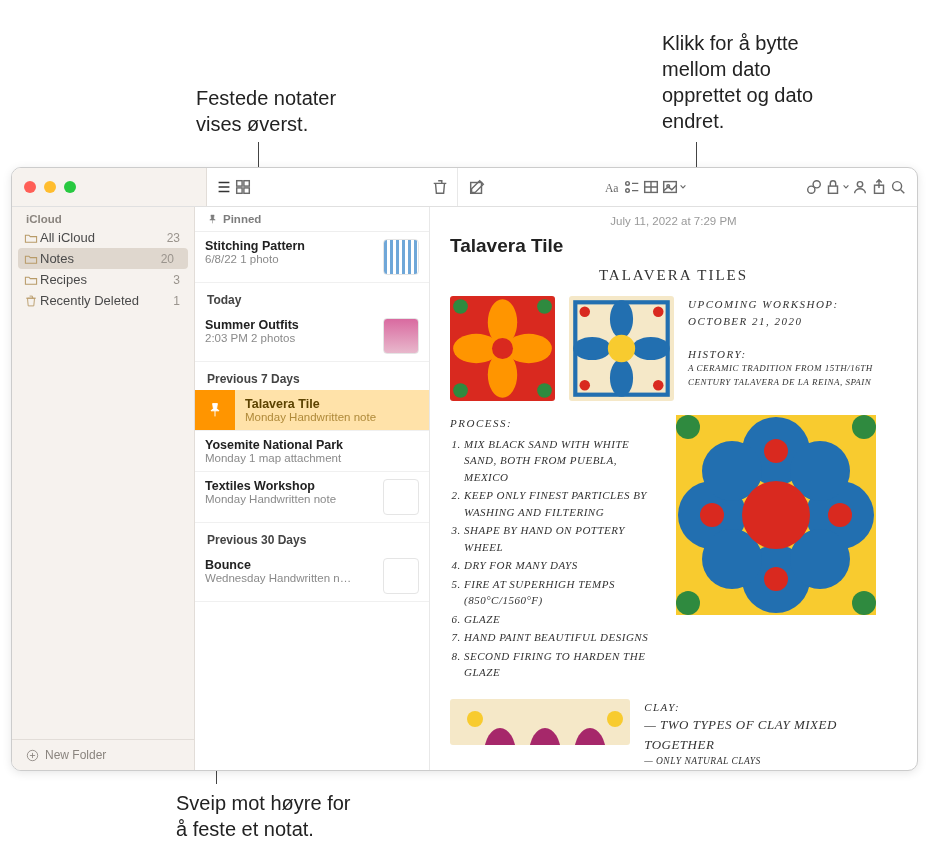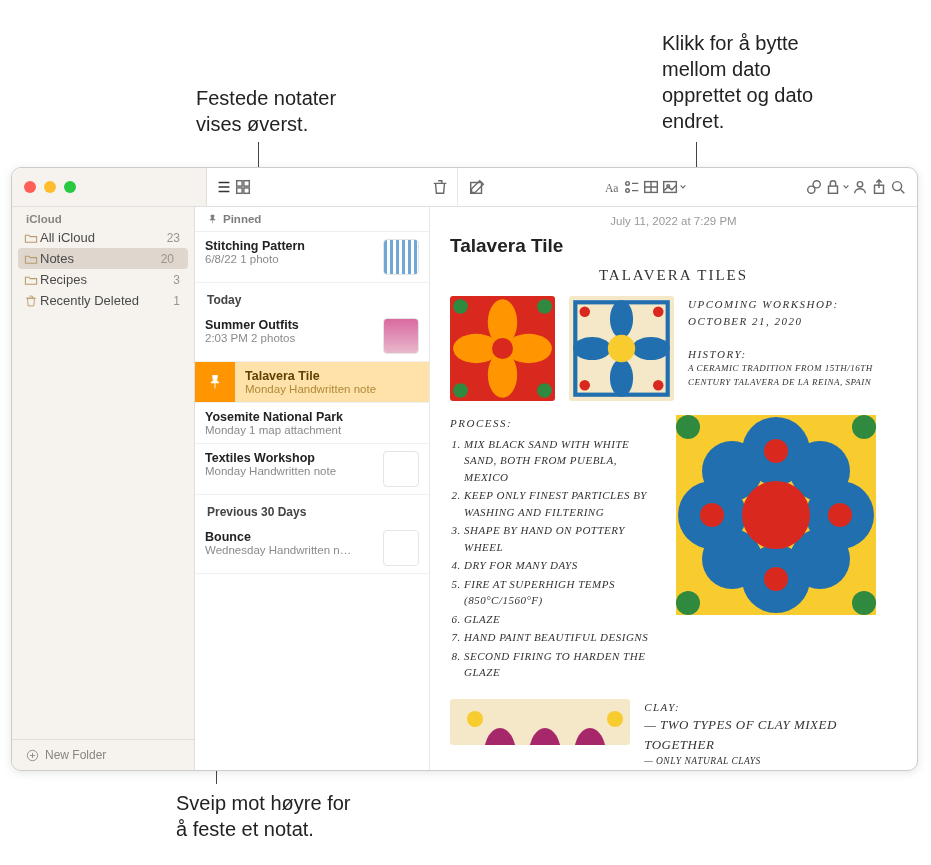--- a/index.html
+++ b/index.html
@@ -421,20 +421,21 @@
 
       <div class="sec-hdr">Today</div>
       <div class="note-item">
         <div class="note-text">
           <div class="note-title">Summer Outfits</div>
           <div class="note-sub">2:03 PM  2 photos</div>
         </div>
         <div class="note-thumb" style="background:linear-gradient(#d96aa0,#e8b8cc);"></div>
       </div>
 
+      <div class="sec-hdr">Previous 7 Days</div>
       <div class="note-swipe-row">
         <div class="pin-action">
           <svg width="16" height="16" viewBox="0 0 20 20">
               <path d="M7 2h6l-1 6 3 3H5l3-3-1-6z M10 11v7" fill="#fff" stroke="#fff" stroke-width="1.2"></path>
             </svg>
         </div>
         <div class="swipe-content">
           <div class="note-title">Talavera Tile</div>
           <div class="note-sub">Monday  Handwritten note</div>
         </div>

